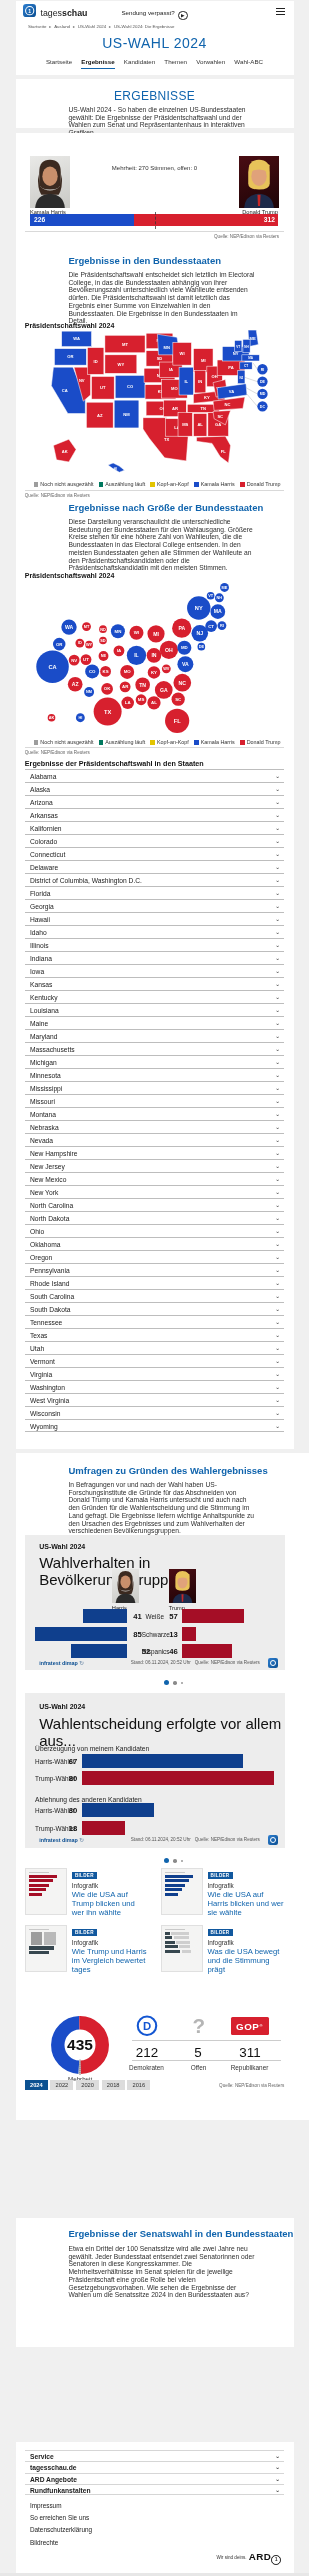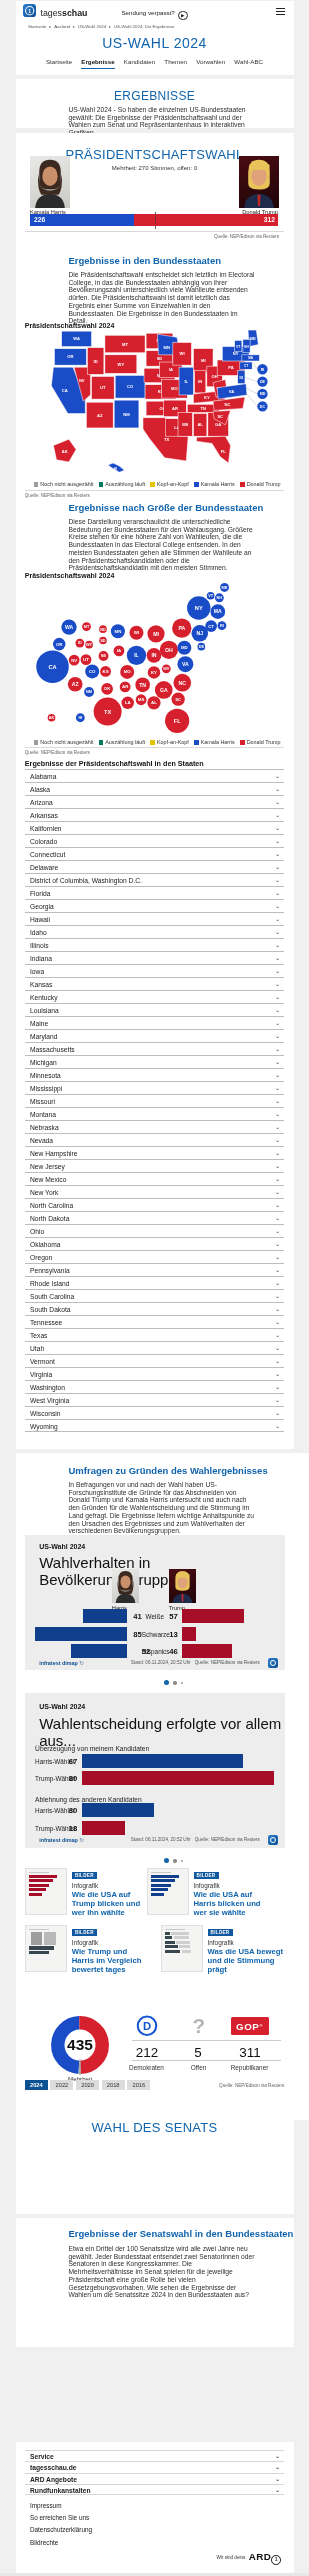--- a/index.html
+++ b/index.html
@@ -66,21 +66,21 @@
   .d2{width:3.6px;height:3.6px;background:#8a8a8a;}
   .d3{width:2.1px;height:2.1px;background:#9a9a9a;}
   
   .teaser{position:absolute;width:124px;height:49px;cursor:pointer;}
   .thumb{position:absolute;left:0;top:0;width:42px;height:47px;background:#f4f4f3;
          border:0.5px solid #e0e0e0;box-sizing:border-box;overflow:hidden;}
   .t-text{position:absolute;left:47px;top:0;width:77px;}
   .badge{position:absolute;left:0;top:4.1px;background:#11589e;color:#fff;font-size:4.6px;font-weight:bold;
          padding:1px 3.1px;letter-spacing:0.3px;}
   .tkick{position:absolute;left:0;top:14px;font-size:6.4px;color:#333;}
-  .ttitle{position:absolute;left:0;top:23px;font-size:7.7px;line-height:8.8px;font-weight:bold;color:#1064ad;}
+  .ttitle{position:absolute;left:0;top:23px;font-size:7.7px;line-height:8.8px;font-weight:normal;color:#1064ad;}
   
   .colhead{position:absolute;font-size:13.4px;color:#111;text-align:center;width:41px;}
   .collab{position:absolute;font-size:6.4px;color:#333;text-align:center;width:46px;}
   .hline{position:absolute;height:0.5px;background:#ccc;}
   .years{position:absolute;left:9.3px;}
   .years span{display:inline-block;font-size:5.7px;padding:2.1px 5.2px;margin-right:2.6px;background:#dcdcdc;
               color:#333;cursor:pointer;}
   .years span.act{background:#0c5191;color:#fff;font-weight:bold;}
   .qmark{position:absolute;font-size:20.6px;font-weight:bold;color:#b5b5b5;}
   .goplogo{position:absolute;width:38px;height:17.5px;background:#d7202e;border-radius:1.5px;color:#fff;
@@ -122,21 +122,20 @@
     <div class="banner-title">US-WAHL 2024</div>
     <div class="tabs" id="tabs"><span>Startseite</span><span class="act">Ergebnisse</span><span>Kandidaten</span><span>Themen</span><span>Vorwahlen</span><span>Wahl-ABC</span></div>
   </div>
 
   <div class="card" id="cardB" style="top:79px;height:49px;">
     <div class="h-big" style="top:10.3px;font-size:12px;">ERGEBNISSE</div>
     <div class="ptxt" style="top:27px;">US-Wahl 2024 - So haben die einzelnen US-Bundesstaaten gewählt: Die Ergebnisse der Präsidentschaftswahl und der Wahlen zum Senat und Repräsentantenhaus in interaktiven Grafiken.</div>
   </div>
 
   <div class="card" id="cardC" style="top:133px;height:1316px;">
-    <div class="h-big" style="top:14px;">PRÄSIDENTSCHAFTSWAHL</div>
     <div style="position:absolute;left:0;right:0;top:32px;text-align:center;font-size:6px;color:#333;">Mehrheit: 270 Stimmen, offen: 0</div>
     <div class="photo portrait" style="left: 14.4px; top: 23px; background: linear-gradient(160deg, rgb(233, 233, 231), rgb(201, 201, 197));"><svg width="100%" height="100%" viewBox="0 0 78 100" preserveAspectRatio="xMidYMax meet">
           <path d="M18 30 Q18 6 39 6 Q60 6 60 30 L60 52 Q60 64 39 64 Q18 64 18 52 Z" fill="#3c2a20"></path>
           <ellipse cx="39" cy="38" rx="15" ry="19" fill="#c98f6b"></ellipse>
           <path d="M16 34 Q14 62 22 74 L56 74 Q64 62 62 34 L58 58 Q50 66 39 66 Q28 66 20 58 Z" fill="#3c2a20"></path>
           <path d="M10 100 Q12 74 39 72 Q66 74 68 100 Z" fill="#2b2b2b"></path>
         </svg></div>
     <div class="photo portrait" style="left: 223px; top: 23px; background: linear-gradient(160deg, rgb(74, 13, 19), rgb(29, 4, 6));"><svg width="100%" height="100%" viewBox="0 0 78 100" preserveAspectRatio="xMidYMax meet">
           <path d="M18 30 Q18 6 39 6 Q60 6 60 30 L60 52 Q60 64 39 64 Q18 64 18 52 Z" fill="#e8c35a"></path>
           <ellipse cx="39" cy="38" rx="15" ry="19" fill="#e0a27a"></ellipse>
@@ -521,21 +520,21 @@
             <div style="margin:1.5px 3.1px;height:3.1px;background:#a50e26;width:20.6px;"></div>
             <div style="margin:1.5px 3.1px;height:3.1px;background:#a50e26;width:17px;"></div>
             <div style="margin:1.5px 3.1px;height:3.1px;background:#a50e26;width:13.4px;"></div>
           </div>
           <div class="t-text">
             <div class="badge">BILDER</div>
             <div class="tkick">Infografik</div>
             <div class="ttitle">Wie die USA auf Trump blicken und wer ihn wählte</div>
           </div>
         </div>
-        <div class="teaser" style="left: 131px; top: 415px;">
+        <div class="teaser" style="left: 145px; top: 415px;">
           <div class="thumb">
             <div style="margin:2.6px 3.1px 1.5px 3.1px;height:1.5px;background:#c9c9c9;width:20.6px;"></div>
             <div style="margin:1.5px 3.1px;height:3.1px;background:#0f3f8d;width:28px;"></div>
             <div style="margin:1.5px 3.1px;height:3.1px;background:#0f3f8d;width:24px;"></div>
             <div style="margin:1.5px 3.1px;height:3.1px;background:#0f3f8d;width:20.6px;"></div>
             <div style="margin:1.5px 3.1px;height:3.1px;background:#0f3f8d;width:17px;"></div>
             <div style="margin:1.5px 3.1px;height:3.1px;background:#0f3f8d;width:13.4px;"></div>
           </div>
           <div class="t-text">
             <div class="badge">BILDER</div>
@@ -613,23 +612,20 @@
     <div class="colhead" style="left:162px;top:53px;">5</div>
     <div class="colhead" style="left:214px;top:53px;">311</div>
     <div class="hline" style="left:116px;top:68px;width:149px;"></div>
     <div class="collab" style="left:108px;top:72px;">Demokraten</div>
     <div class="collab" style="left:160px;top:72px;">Offen</div>
     <div class="collab" style="left:211px;top:72px;">Republikaner</div>
     <div class="years" id="years" style="top:88px;"><span class="act">2024</span><span>2022</span><span>2020</span><span>2018</span><span>2016</span></div>
     <div class="quelle" style="right:9.3px;top:91px;">Quelle: NEP/Edison via Reuters</div>
   </div>
 
-  <div class="card" id="cardF" style="top:2101px;height:113px;">
-    <div class="h-big" style="top:18.5px;">WAHL DES SENATS</div>
-  </div>
 
   <div class="card" id="cardG" style="top:2218px;height:129px;">
     <div class="h3b" style="top:10.3px;">Ergebnisse der Senatswahl in den Bundesstaaten</div>
     <div class="ptxt" style="top:27px;">Etwa ein Drittel der 100 Senatssitze wird alle zwei Jahre neu gewählt. Jeder Bundesstaat entsendet zwei Senatorinnen oder Senatoren in diese Kongresskammer. Die Mehrheitsverhältnisse im Senat spielen für die jeweilige Präsidentschaft eine große Rolle bei vielen Gesetzgebungsvorhaben. Wie sehen die Ergebnisse der Wahlen um die Senatssitze 2024 in den Bundesstaaten aus?</div>
   </div>
 
 
   <div class="card" id="cardI" style="top:2442px;height:132px;">
     <div class="f-acc" id="f-acc" style="top:8.2px;">
         <div class="row">Service<span class="chev" style="position: absolute; right: 4.1px; color: rgb(68, 68, 68); font-size: 5.7px;">⌄</span></div>

